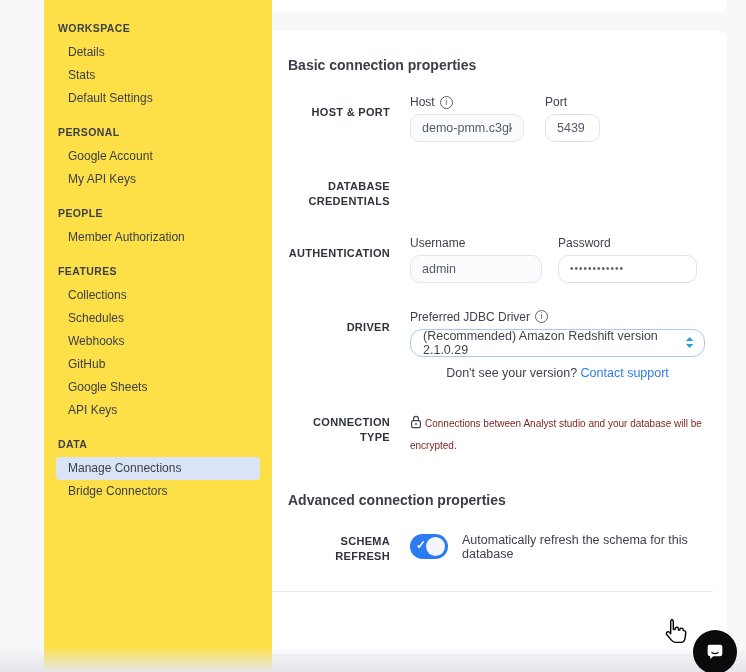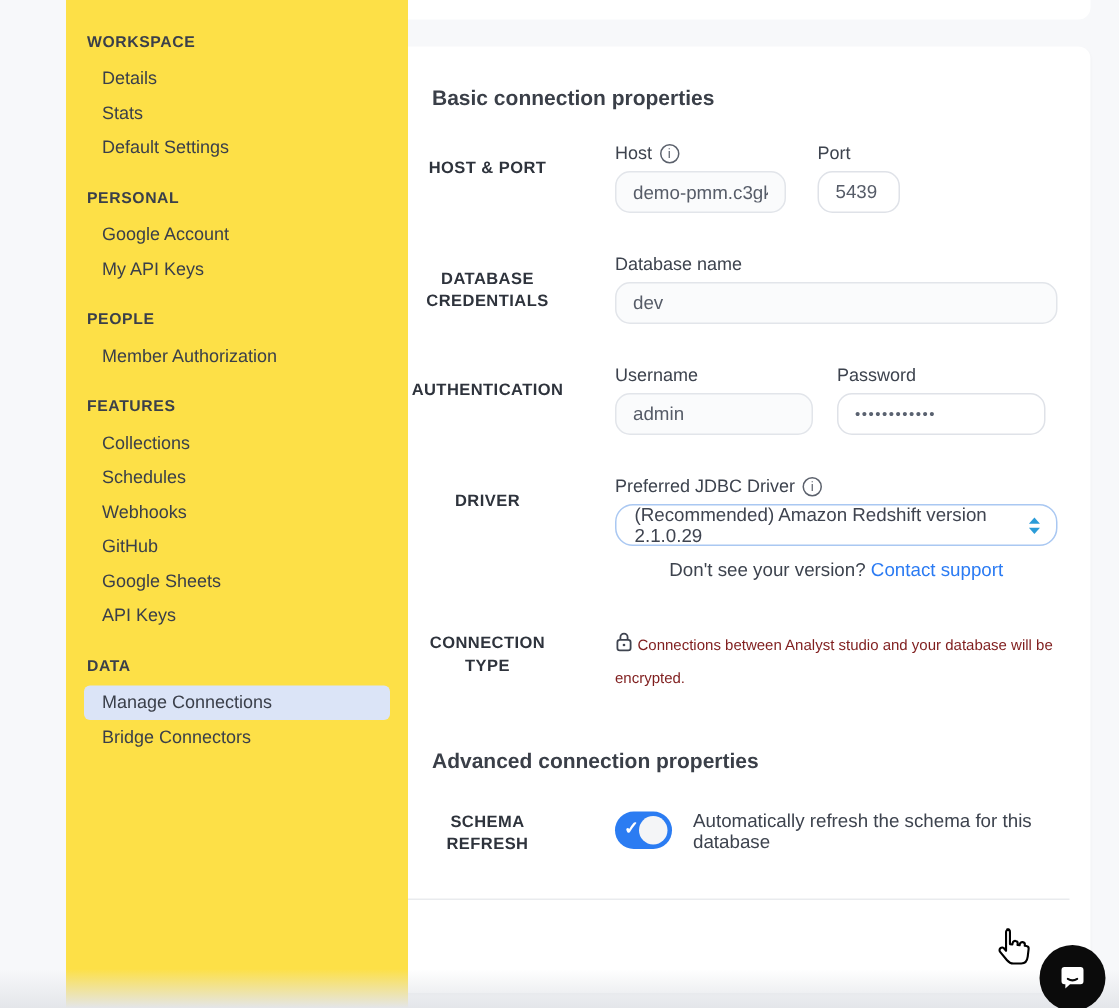--- a/index.html
+++ b/index.html
@@ -14,21 +14,21 @@
   .s-item.active { background:#dbe4f7; margin:0 12px; padding-left:12px; border-radius:4px; }
 
   
   .main { position:absolute; left:228px; top:0; right:0; bottom:0; background:#f7f8fa; }
   .card-top { margin-left:20px; width:479px; height:13px; background:#fff; border-radius:0 0 8px 8px; }
   .card { margin:18px 0 0 20px; width:479px; background:#fff; border-radius:8px; padding:27px 0 36px 0; box-shadow:0 1px 2px rgba(20,30,60,.04); }
   .sec-title { font-size:14px; line-height:15px; color:#3a3f48; margin:0 0 22px 40px; }
   .sec-title.adv { margin-top:36px; }
 
   .frow { display:grid; grid-template-columns:130px 295px; column-gap:20px; padding-left:12px; }
-  .g-label { font-size:11px; font-weight:bold; letter-spacing:.3px; color:#2e333c; text-align:center; line-height:1.35; padding-top:10px; white-space:pre-line; }
+  .g-label { font-size:11px; font-weight:bold; letter-spacing:.3px; color:#2e333c; text-align:right; line-height:1.35; padding-top:10px; white-space:pre-line; }
   .g-label.flat { padding-top:2px; }
   .fields { display:flex; }
   .fgroup { display:flex; flex-direction:column; }
   .f-label { font-size:12px; color:#3d434e; margin-bottom:5px; line-height:14px; display:flex; align-items:center; gap:5px; }
   .inp { height:28px; border:1px solid #e2e5ea; border-radius:10px; background:#fafbfc; font-family:"Liberation Sans",sans-serif; font-size:12.5px; color:#565c68; padding:0 11px; outline:none; }
   .inp.white { background:#fff; border-color:#dfe2e8; }
   .mb27 { margin-bottom:27px; }
   .mb33 { margin-bottom:33px; }
 
   .info-i { width:13px; height:13px; border:1px solid #5b616c; border-radius:50%; font-size:9px; color:#5b616c; display:inline-flex; align-items:center; justify-content:center; font-style:normal; line-height:1; }
@@ -115,28 +115,20 @@
               <span>Port</span>
             </label>
           <input class="inp white" style="width: 55px;" type="text" value="5439">
         </div>
       </div>
     </div>
 
     <div class="frow mb27">
       <div class="g-label">DATABASE
 CREDENTIALS</div>
-      <div class="fields">
-        <div class="fgroup" style="width:295px">
-          <label class="f-label">
-              <span>Database name</span>
-            </label>
-          <input class="inp" style="width: 295px;" type="text" value="dev">
-        </div>
-      </div>
     </div>
 
     <div class="frow mb27">
       <div class="g-label">AUTHENTICATION</div>
       <div class="fields">
         <div class="fgroup">
           <label class="f-label">
               <span>Username</span>
             </label>
           <input class="inp" style="width: 132px;" type="text" value="admin">

